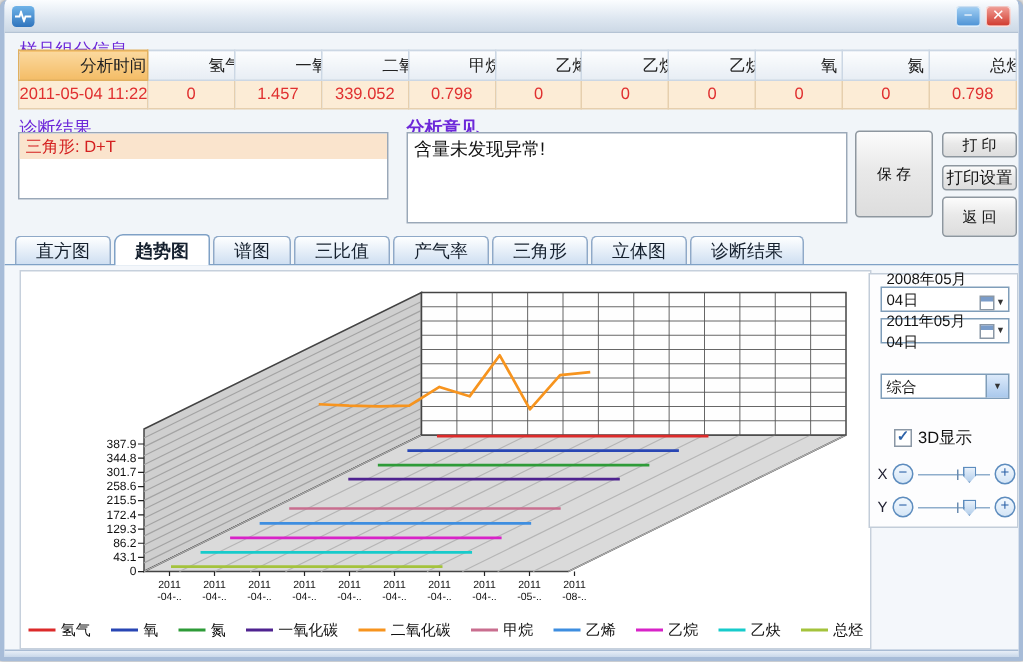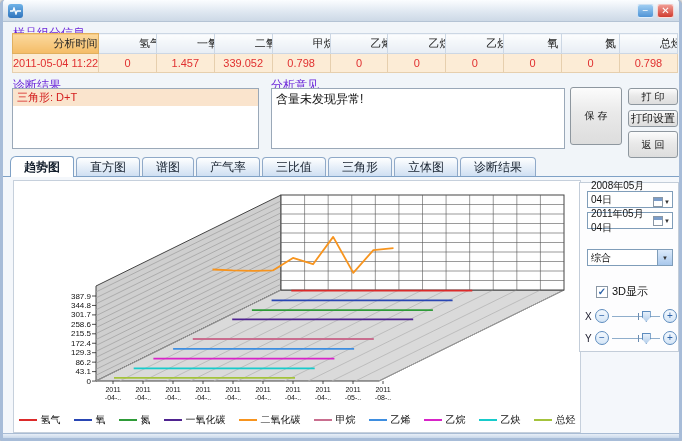--- a/index.html
+++ b/index.html
@@ -24,21 +24,21 @@
   .btn-min { background:linear-gradient(#9fcdf2,#4f94d6); }
   .btn-close { background:linear-gradient(#f09a92,#d03c30); }
   
   .group-label { position:absolute; font-size:12px; color:#6d28d9; }
   .gas-table { position:absolute; left:9px; top:33px; width:665px; border-collapse:collapse; table-layout:fixed; }
   .gas-table th, .gas-table td { border:1px solid #ccd7e4; font-size:11px; text-align:center; height:20px; overflow:hidden; white-space:nowrap; }
   .gas-table th { background:linear-gradient(#fcfdfe,#e7edf4); font-weight:normal; color:#222;padding-left:40px; }
   .gas-table th.time-col { background:linear-gradient(#fbd99e,#f4bc66); border-color:#e0b060; }
   .gas-table td { background:#fcecd6; color:#e03030; border-color:#e6cfae; height:19px; }
   .listbox {
-    position:absolute; left:9px; top:88px; width:247px; height:61px;
+    position:absolute; left:9px; top:88px; width:247px; height:45px;
     background:#fff; border:1px solid #9aa8b8; overflow:hidden;
   }
   .listbox .row { font-size:11px; color:#d42020; background:#fae4cd; padding:1px 4px; }
   .opinion-box {
     position:absolute; left:268px; top:88px; width:294px; height:61px;
     background:#fff; border:1px solid #9aa8b8; font-size:12px; color:#111; padding:2px 4px;
   }
   .btn {
     position:absolute; background:linear-gradient(#fcfcfc,#e9e9e9 45%,#dddddd);
     border:1px solid #8e979f; border-radius:3px; font-size:10px; color:#111;
@@ -159,34 +159,34 @@
           <td>0.798</td>
         </tr>
       </tbody>
   </table>
 
   <div class="group-label" style="left:10px;top:77px;">诊断结果</div>
   <div class="listbox">
     <div class="row">三角形: D+T</div>
   </div>
 
-  <div class="group-label" style="left:268px;top:77px;">分析意见</div>
+  <div class="group-label" style="left:268px;top:77px;font-weight:bold;">分析意见</div>
   <div class="opinion-box">含量未发现异常!</div>
 
   <div class="btn btn-save">保 存</div>
   <div class="btn btn-print">打 印</div>
   <div class="btn btn-print-setup">打印设置</div>
   <div class="btn btn-back">返 回</div>
 
   <div class="tabbar" id="tabbar">
+      <div class="tab">直方图</div>
       <div class="tab active">趋势图</div>
-      <div class="tab">直方图</div>
       <div class="tab">谱图</div>
+      <div class="tab">三比值</div>
       <div class="tab">产气率</div>
-      <div class="tab">三比值</div>
       <div class="tab">三角形</div>
       <div class="tab">立体图</div>
       <div class="tab">诊断结果</div>
     </div>
 
   <div class="content">
 
     <div class="chart-panel">
       <svg id="chart-svg" width="552" height="226" viewBox="0 0 552 226">
           <polygon points="82,105 267,14 267,109 82,200" fill="#cfcfcf" stroke="#444" stroke-width="1"></polygon>

